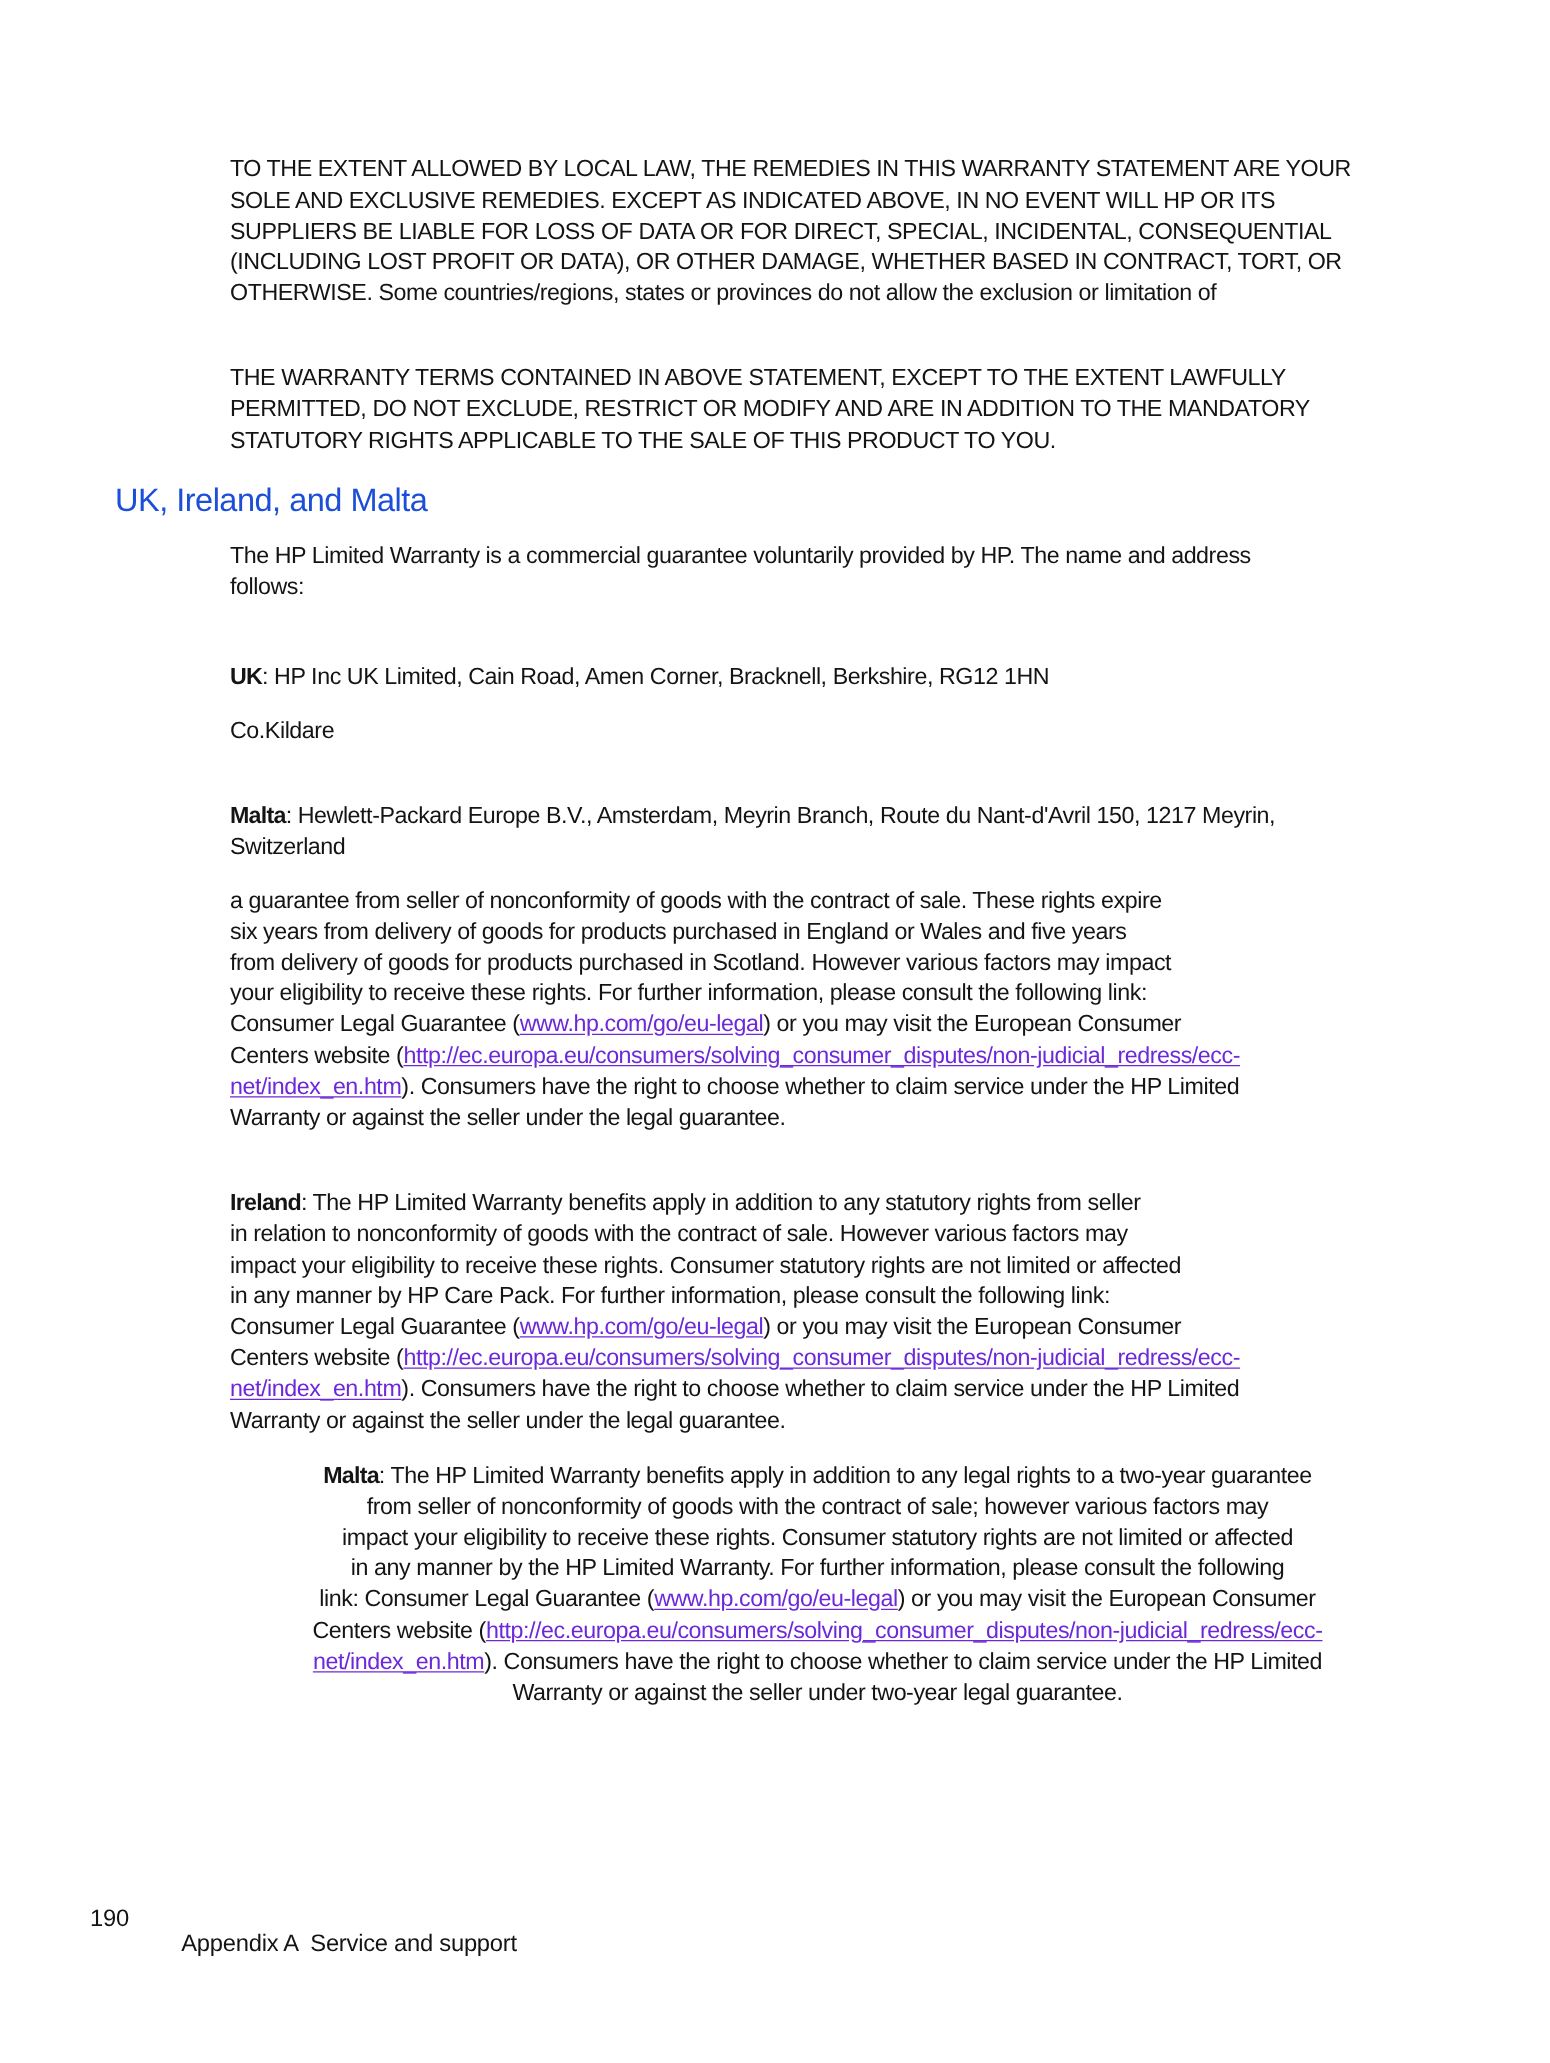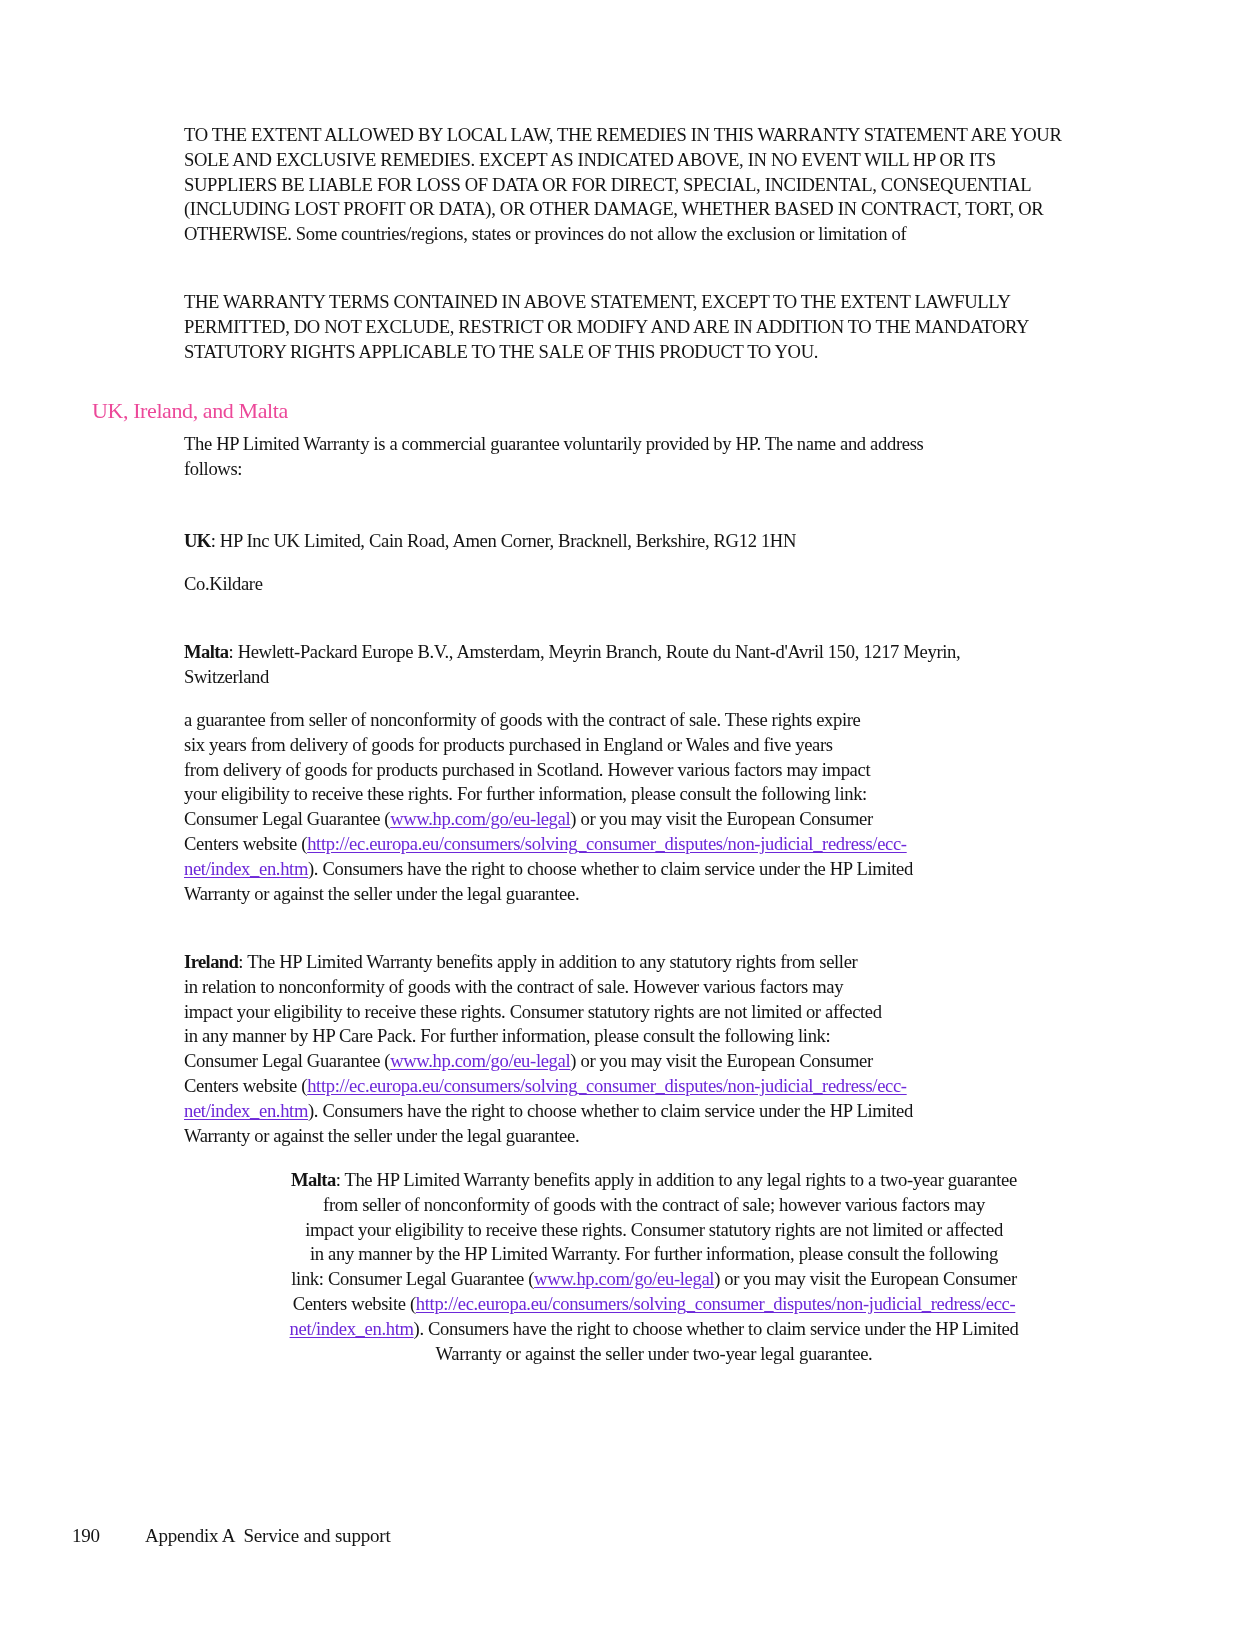--- a/index.html
+++ b/index.html
@@ -1,32 +1,32 @@
 <!DOCTYPE html>
 <html><head>
 <meta charset="utf-8">
 <style>
   html, body { margin: 0; padding: 0; background: #ffffff; }
   body {
     width: 1240px; height: 1650px; position: relative; overflow: hidden;
     font-family: "Liberation Sans", "DejaVu Sans", sans-serif;
     color: #141414;
   }
-  .page { position: absolute; left: 0; top: 0; width: 1240px; height: 1650px; font-family: Liberation Serif, serif; }
+  .page { position: absolute; left: 0; top: 0; width: 1240px; height: 1650px; }
   .body-col {
     position: absolute; left: 184px; width: 940px;
     font-size: 18.6px; line-height: 24.8px; letter-spacing: -0.35px;
   }
   .para { margin: 0; position: absolute; left: 0; width: 940px; }
   .line { display: block; white-space: nowrap; }
   .lbl { font-weight: bold; letter-spacing: -0.6px; }
   a.lnk { color: #6d28d9; text-decoration: underline; text-underline-offset: 2px; }
   .section-heading {
-    position: absolute; left: 92px; top: 395px; margin: 0;
-    font-size: 22px; font-weight: normal; color: #ec4899; letter-spacing: -0.4px;
+    position: absolute; left: 92px; top: 384px; margin: 0;
+    font-size: 26px; font-weight: normal; color: #1d4ed8; letter-spacing: -0.4px;
     line-height: 32px;
   }
   .footer {
     position: absolute; left: 72px; top: 1524px; font-size: 19px; letter-spacing: -0.2px;
     color: #141414; line-height: 24px;
   }
   .footer .page-num { position: absolute; left: 0; top: 0; }
   .footer .footer-title { position: absolute; left: 73px; top: 0; white-space: nowrap; }
 </style>
 </head>
@@ -100,16 +100,16 @@
       <span class="line"><a class="lnk" href="#">net/index_en.htm</a><span>). Consumers have the right to choose whether to claim service under the HP Limited</span></span>
       <span class="line">Warranty or against the seller under two-year legal guarantee.</span>
     </p>
 
   </div>
 
   <h2 class="section-heading">UK, Ireland, and Malta</h2>
 
   <div class="footer">
     <span class="page-num">190</span>
-    <span class="footer-title" style="white-space:pre;">Appendix A  Service and support</span>
+    <span class="footer-title" style="white-space:pre;margin-top:20px;">Appendix A  Service and support</span>
   </div>
 
 </div>
 
 </body></html>

